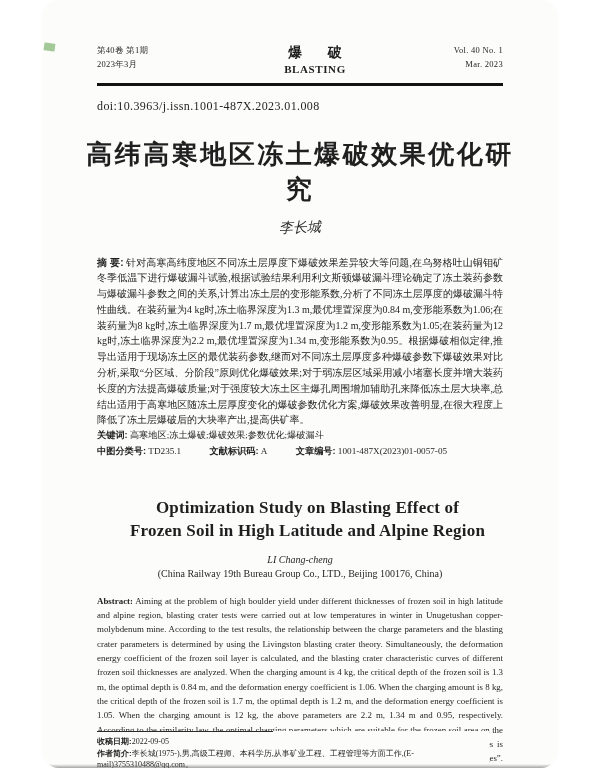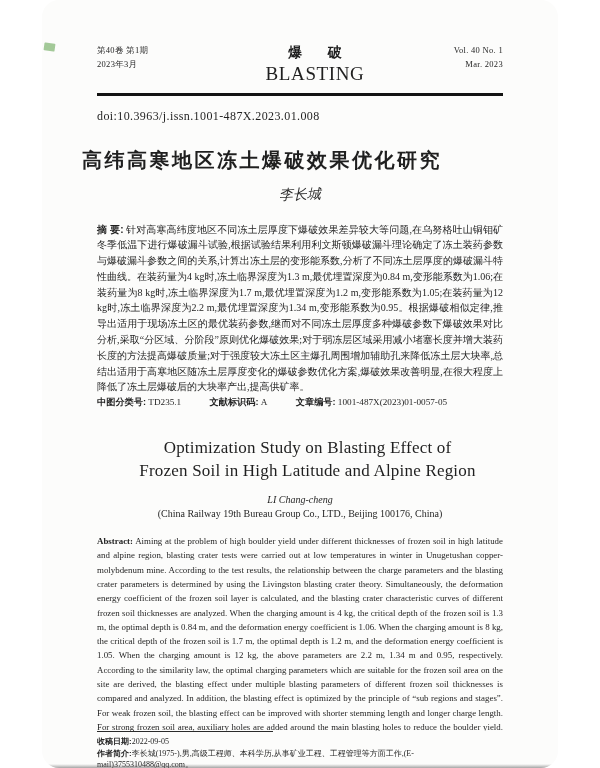--- a/index.html
+++ b/index.html
@@ -15,41 +15,41 @@
   .bottom-edge { position:absolute; left:0; right:0; bottom:0; height:4px;
     background:linear-gradient(to bottom, rgba(0,0,0,0), rgba(80,80,80,.5)); }
 
   
   .masthead { display:flex; justify-content:space-between; align-items:flex-start;
     margin:44px 55px 0; }
   .mast-col { font-size:8.5px; line-height:13.5px; letter-spacing:.3px; }
   .mast-right { text-align:right; }
   .mast-center { text-align:center;margin-left:28px; }
   .jtitle-cn { font-size:14px; font-weight:bold; letter-spacing:11px; padding-left:11px; }
-  .jtitle-en { font-size:19px; font-weight:normal; letter-spacing:.6px; margin-top:1px; }
+  .jtitle-en { font-size:11px; font-weight:bold; letter-spacing:.6px; margin-top:1px; }
   .rule { height:2.5px; background:#131313; margin:8px 55px 0; }
   .doi { margin:13px 55px 0; font-size:12px; letter-spacing:.4px; }
 
   
-  .title-cn { margin:23px 40px 0; font-family:"Liberation Sans", sans-serif;
-    font-weight:bold; font-size:20px; letter-spacing:2.5px; }
+  .title-cn { margin:23px 40px 0; text-align:center; font-family:"Liberation Sans", sans-serif;
+    font-weight:bold; font-size:26px; letter-spacing:2.5px; }
   .author-cn { margin-top:12px; text-align:center; font-style:italic; font-size:14px;
     color:#2c2c2c; transform:rotate(-1.5deg); }
   .affil-cn { margin-top:4px; text-align:center; font-size:9.5px; }
 
   
   .body-cn { margin:18px 55px 0; font-size:10px; line-height:15.8px; text-align:justify; }
   .blabel { font-weight:bold; font-family:"Liberation Sans", sans-serif; }
   .kw-line { margin:0 55px; font-size:9.2px; line-height:15.8px; }
   .meta-line { margin:0 55px; font-size:9.2px; line-height:15.8px; white-space:nowrap; }
   .meta-group { margin-right:26px; }
   .meta-group:last-child { margin-right:12px; }
 
   
-  .title-en { margin:25px 0 0; text-align:center; font-weight:normal; font-size:17px;
+  .title-en { margin:36px 0 0; text-align:center; font-weight:bold; font-size:17px;
     line-height:23px; letter-spacing:.2px;padding-left:15px; }
   .author-en { margin-top:12px; text-align:center; font-style:italic; font-size:10px; }
   .affil-en { margin-top:3px; text-align:center; font-size:10px; }
   .body-en { margin:15px 55px 0; font-size:8.9px; line-height:14.3px; text-align:justify; }
 
   
   .pfooter { position:absolute; left:55px; right:69px; top:731px; font-size:8px;
     line-height:11.5px; background:#fcfcfb; }
   .foot-rule { width:176px; height:1px; background:#2a2a2a; margin-bottom:4px; }
 </style>
@@ -79,20 +79,21 @@
 
   <div class="doi">doi:10.3963/j.issn.1001-487X.2023.01.008</div>
 
   <h1 class="title-cn">高纬高寒地区冻土爆破效果优化研究</h1>
 
   <div class="author-cn">李长城</div>
 
 
   <p class="body-cn"><span class="blabel">摘  要:</span> <span>针对高寒高纬度地区不同冻土层厚度下爆破效果差异较大等问题,在乌努格吐山铜钼矿冬季低温下进行爆破漏斗试验,根据试验结果利用利文斯顿爆破漏斗理论确定了冻土装药参数与爆破漏斗参数之间的关系,计算出冻土层的变形能系数,分析了不同冻土层厚度的爆破漏斗特性曲线。在装药量为4 kg时,冻土临界深度为1.3 m,最优埋置深度为0.84 m,变形能系数为1.06;在装药量为8 kg时,冻土临界深度为1.7 m,最优埋置深度为1.2 m,变形能系数为1.05;在装药量为12 kg时,冻土临界深度为2.2 m,最优埋置深度为1.34 m,变形能系数为0.95。根据爆破相似定律,推导出适用于现场冻土区的最优装药参数,继而对不同冻土层厚度多种爆破参数下爆破效果对比分析,采取“分区域、分阶段”原则优化爆破效果;对于弱冻层区域采用减小堵塞长度并增大装药长度的方法提高爆破质量;对于强度较大冻土区主爆孔周围增加辅助孔来降低冻土层大块率,总结出适用于高寒地区随冻土层厚度变化的爆破参数优化方案,爆破效果改善明显,在很大程度上降低了冻土层爆破后的大块率产出,提高供矿率。</span></p>
 
+  <p class="kw-line"><span class="blabel">关键词:</span> <span>高寒地区;冻土爆破;爆破效果;参数优化;爆破漏斗</span></p>
 
   <p class="meta-line">
     <span class="meta-group"><span class="blabel">中图分类号:</span> <span>TD235.1</span></span>
     <span class="meta-group"><span class="blabel">文献标识码:</span> <span>A</span></span>
     <span class="meta-group"><span class="blabel">文章编号:</span> <span>1001-487X(2023)01-0057-05</span></span>
   </p>
 
   <h2 class="title-en"><span>Optimization Study on Blasting Effect of</span><br><span>Frozen Soil in High Latitude and Alpine Region</span></h2>
 
   <div class="author-en">LI Chang-cheng</div>

